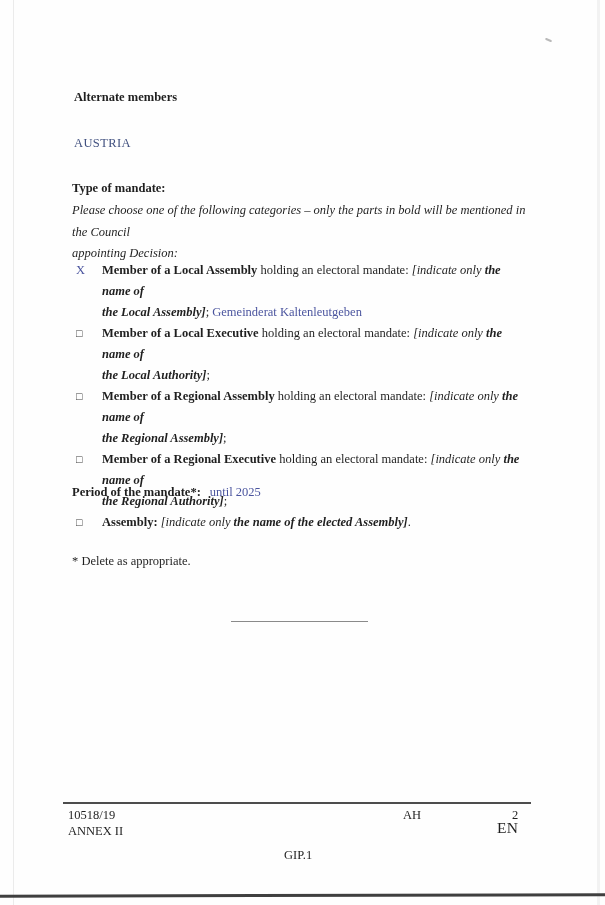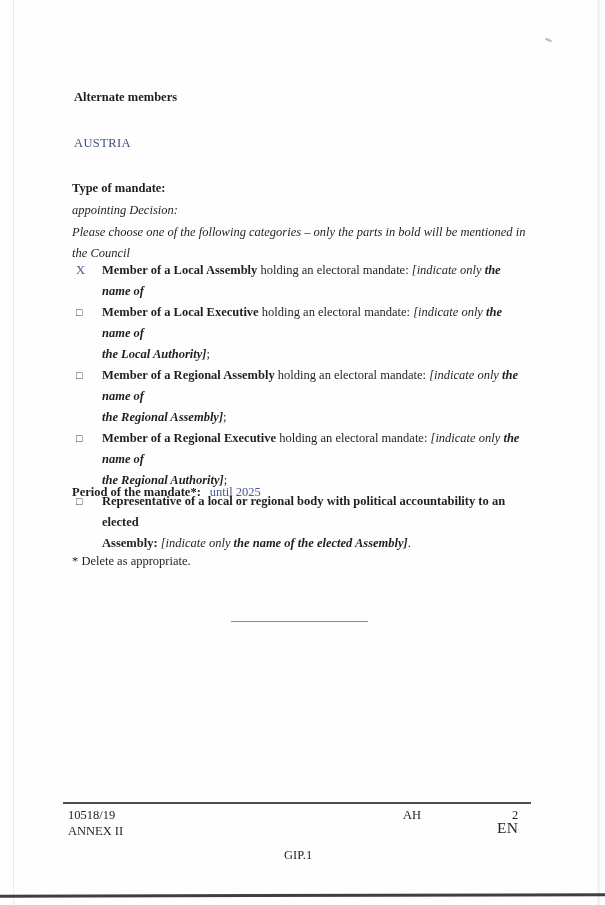--- a/index.html
+++ b/index.html
@@ -58,29 +58,30 @@
 <div class="abs scan-left"></div>
 <div class="abs scan-right"></div>
 <div class="abs scan-bottom"></div>
 <div class="abs speck"></div>
 
 <div class="abs title b">Alternate members</div>
 <div class="abs country">AUSTRIA</div>
 <div class="abs type-heading b">Type of mandate:</div>
 
 <div class="abs intro">
+  <span class="iline">Please choose one of the following categories – only the parts in bold will be mentioned in the Council</span>
   <span class="iline">appointing Decision:</span>
-  <span class="iline">Please choose one of the following categories – only the parts in bold will be mentioned in the Council</span>
 </div>
 
 <div class="abs mlist">
     <div class="mi">
       <span class="mk mk-x">X</span>
       <span class="mtext">
         <span class="mline"><span class="seg-b">Member of a Local Assembly</span><span class="seg-n"> holding an electoral mandate: </span><span class="seg-i">[indicate only </span><span class="seg-bi">the name of</span></span>
+        <span class="mline"><span class="seg-bi">the Local Assembly]</span><span class="seg-n">; </span><span class="seg-blue">Gemeinderat Kaltenleutgeben</span></span>
       </span>
     </div>
     <div class="mi">
       <span class="mk mk-box">□</span>
       <span class="mtext">
         <span class="mline"><span class="seg-b">Member of a Local Executive</span><span class="seg-n"> holding an electoral mandate: </span><span class="seg-i">[indicate only </span><span class="seg-bi">the name of</span></span>
         <span class="mline"><span class="seg-bi">the Local Authority]</span><span class="seg-n">;</span></span>
       </span>
     </div>
     <div class="mi">
@@ -93,21 +94,20 @@
     <div class="mi">
       <span class="mk mk-box">□</span>
       <span class="mtext">
         <span class="mline"><span class="seg-b">Member of a Regional Executive</span><span class="seg-n"> holding an electoral mandate: </span><span class="seg-i">[indicate only </span><span class="seg-bi">the name of</span></span>
         <span class="mline"><span class="seg-bi">the Regional Authority]</span><span class="seg-n">;</span></span>
       </span>
     </div>
     <div class="mi">
       <span class="mk mk-box">□</span>
       <span class="mtext">
-        <span class="mline"><span class="seg-b">Representative of a local or regional body with political accountability to an elected</span></span>
         <span class="mline"><span class="seg-b">Assembly: </span><span class="seg-i">[indicate only </span><span class="seg-bi">the name of the elected Assembly]</span><span class="seg-n">.</span></span>
       </span>
     </div>
   </div>
 
 <div class="abs period">
   <span class="b">Period of the mandate*:</span><span class="value">until 2025</span>
 </div>
 
 <div class="abs footnote">* Delete as appropriate.</div>

